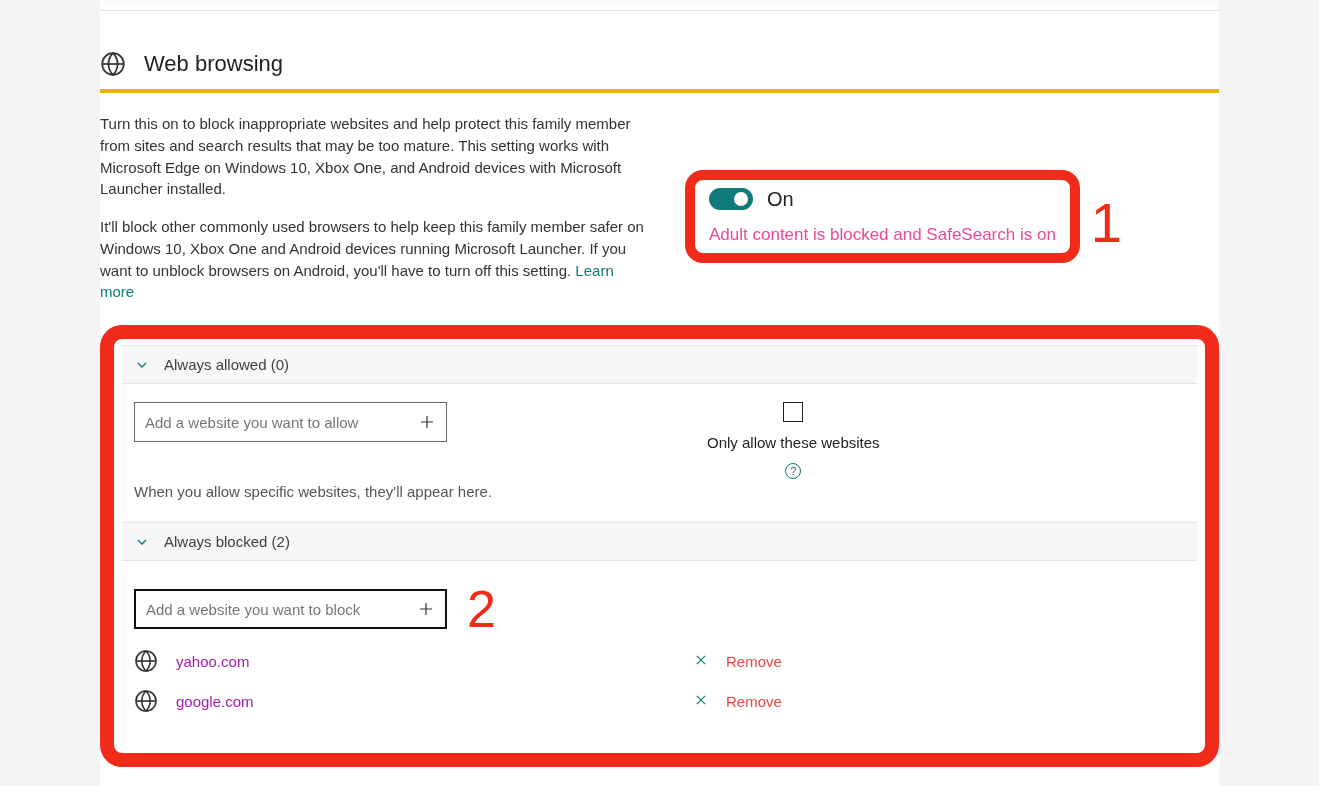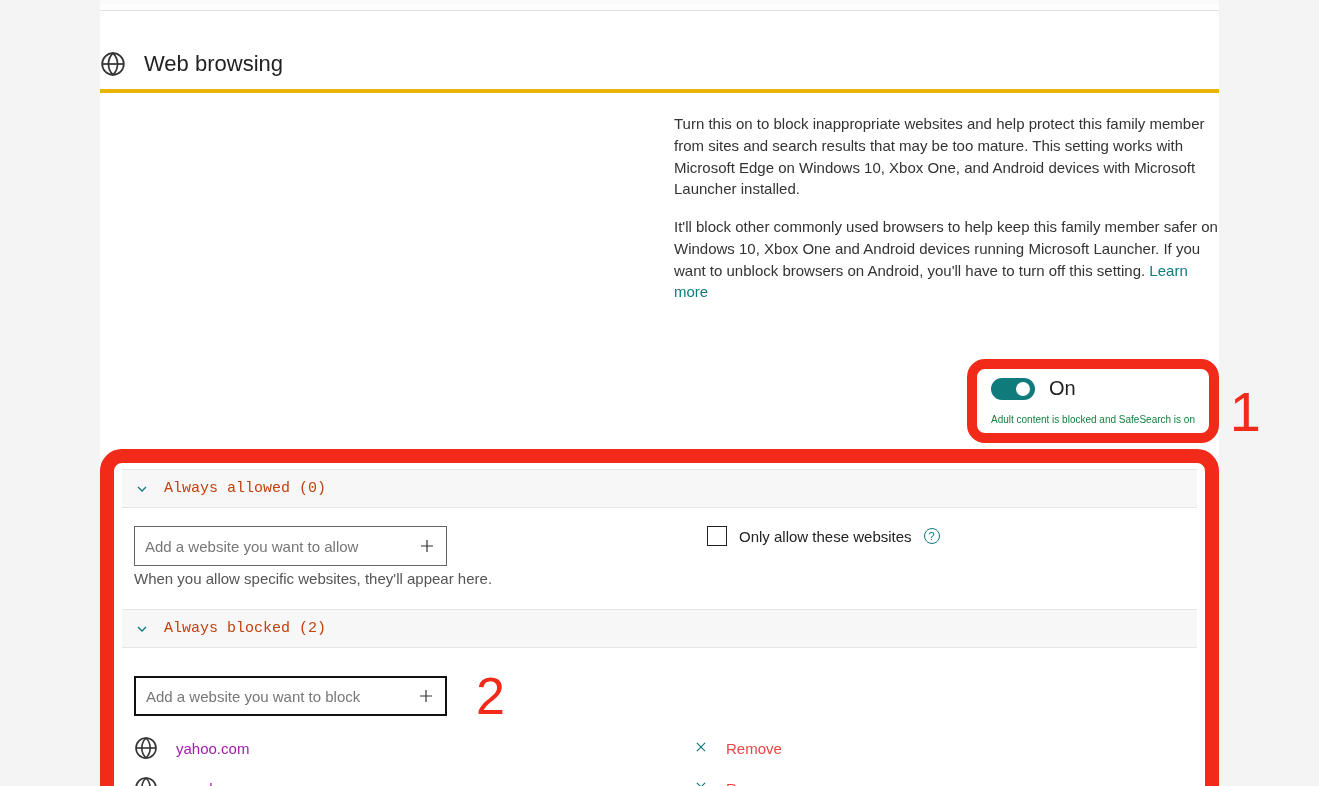--- a/index.html
+++ b/index.html
@@ -39,23 +39,22 @@
   }
   .section-header h2 {
     font-weight: 400;
     font-size: 22px;
   }
   .globe-lg svg { display:block; }
 
   .web-browsing-body {
     display:flex;
     gap: 40px;
-    align-items:flex-end;
+    align-items:center;
     margin-bottom: 6px;
-    flex-direction: column;
   }
   .desc-col {
     flex: 1;
     max-width: 545px;
     line-height: 1.45;
     font-size: 15px;
     color: #333;
   }
   .desc-col p { margin-bottom: 16px; }
   .link {
@@ -84,41 +83,40 @@
   .toggle-row { display:flex; align-items:center; gap:14px; margin-bottom: 14px;}
   .toggle {
     width: 44px; height: 22px; border-radius: 11px;
     background:#0f7b7b; position:relative;
   }
   .toggle::after{
     content:""; position:absolute; width:14px; height:14px; border-radius:50%;
     background:#fff; top:4px; right:5px;
   }
   .toggle-state{ font-size:20px; }
-  .toggle-sub { color:#15803d; font-size:10px; }
+  .toggle-sub { color:#ec4899; font-size:17px; }
 
   
   .annot-box-2 {
     border: 14px solid #f12a1a;
     border-radius: 22px;
     padding: 6px 8px 12px 8px;
     margin-top: 4px;
     position:relative;
   }
 
   .accordion-header {
     background:#f7f7f7;
     border-top: 1px solid #e5e5e5;
     border-bottom:1px solid #e5e5e5;
     padding: 10px 12px;
     display:flex; align-items:center; gap:14px;
-    color:#c2410c;
+    color:#404040;
     font-size:15px;
     cursor:pointer;
-    font-family:Liberation Mono, monospace;
   }
   .chev svg{ display:block; }
   .accordion-body {
     padding: 18px 12px 22px 12px;
     background:#fff;
   }
   .add-row {
     display:flex; align-items:flex-start; gap: 60px;
     position:relative;
   }
@@ -134,33 +132,33 @@
   }
   .input-pill input::placeholder{ color:#777; }
   .plus-btn{
     width:40px; height:38px; display:flex; align-items:center; justify-content:center;
     border-left:1px solid transparent;
     cursor:pointer;
   }
   .hint { color:#555; font-size:15px; margin-top:4px;}
 
   .only-allow {
-    display:flex; align-items:center; gap:12px; margin-left: 200px;
+    display:flex; align-items:center; gap:12px; margin-left: 200px; flex-direction: column;
   }
   .checkbox {
     width:20px; height:20px; border:1.5px solid #222; background:#fff;
   }
   .q-icon {
     width:16px;height:16px;border:1.3px solid #0f7b7b;border-radius:50%;
     display:inline-flex;align-items:center;justify-content:center;
     color:#0f7b7b;font-size:11px;
   }
 
   .block-input-wrap {
-    display:flex; align-items:center; gap: 29px;
+    display:flex; align-items:center; gap: 20px;
   }
   .input-pill.heavy { border: 2.5px solid #111; }
   .annot-label-2 {
     font-size: 52px;
     font-weight: 300;
     color:#f12a1a;
     font-family: "Segoe UI Light","Segoe UI",sans-serif;
   }
 
   .site-row {

